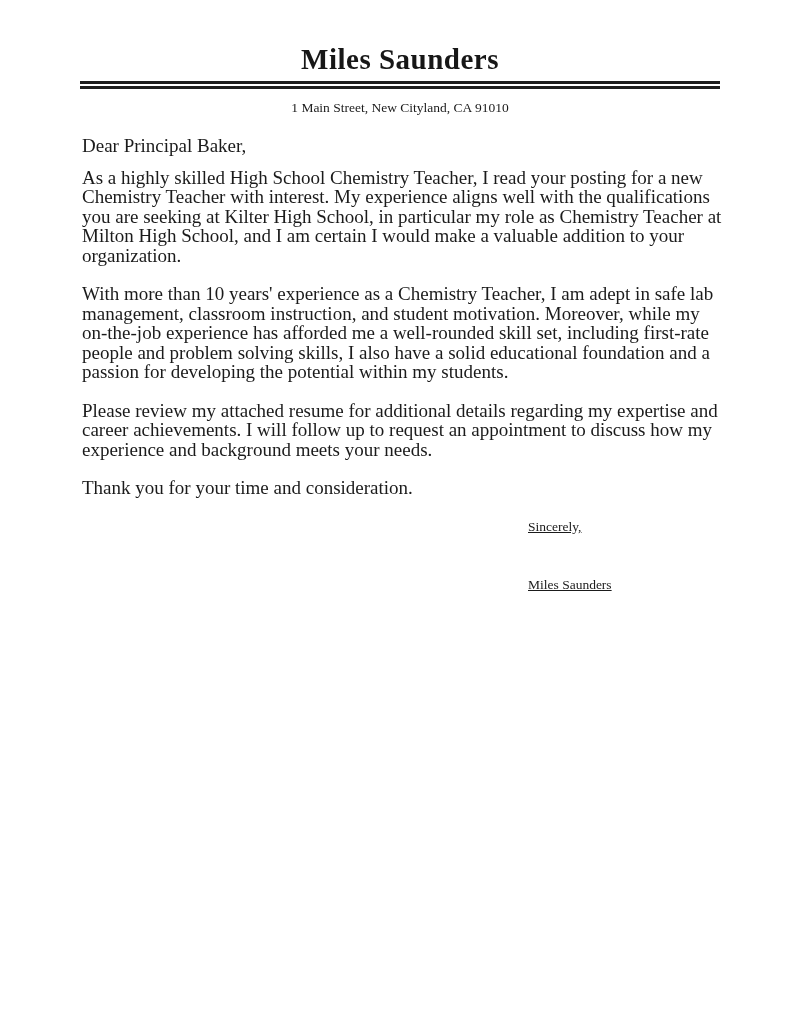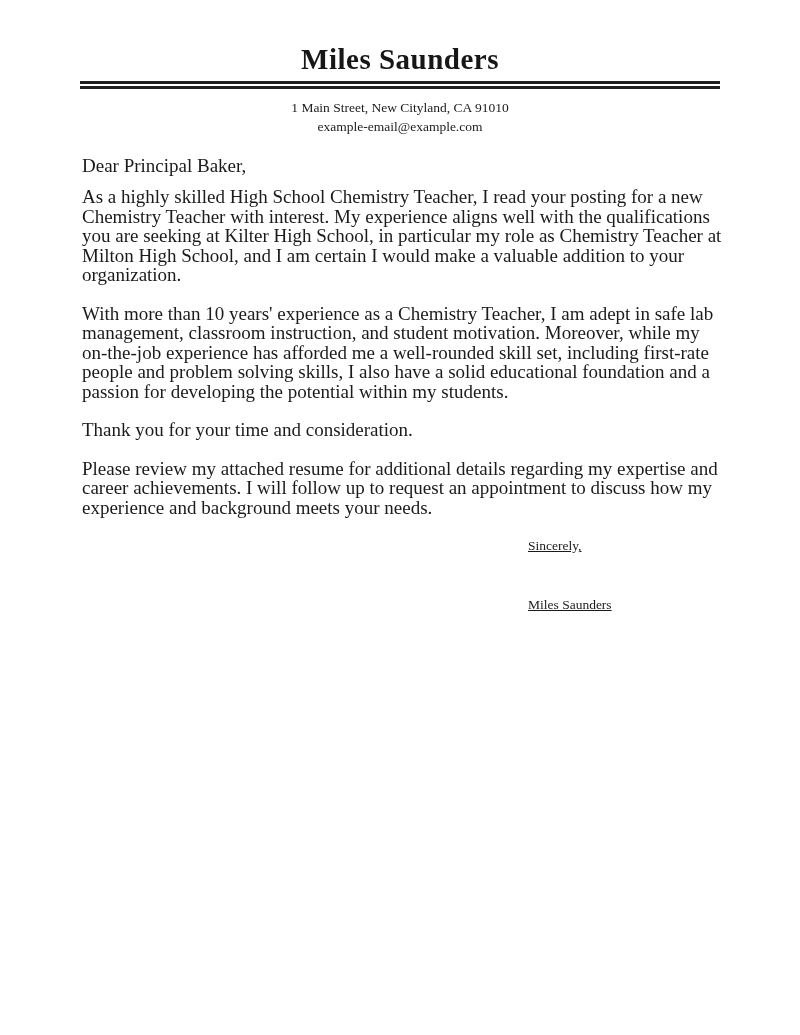--- a/index.html
+++ b/index.html
@@ -76,30 +76,29 @@
 
   <div class="letter-header">
     <div class="letter-title">Miles Saunders</div>
     <div class="header-rule">
       <div class="rule-line"></div>
       <div class="rule-gap"></div>
       <div class="rule-line"></div>
     </div>
     <div class="contact-block">
       <div>1 Main Street, New Cityland, CA 91010</div>
-      <div>example-email@example.com</div>
     </div>
   </div>
 
   <div class="body-block">
     <p class="salutation">Dear Principal Baker,</p>
     <p>As a highly skilled High School Chemistry Teacher, I read your posting for a new Chemistry Teacher with interest. My experience aligns well with the qualifications you are seeking at Kilter High School, in particular my role as Chemistry Teacher at Milton High School, and I am certain I would make a valuable addition to your organization.</p>
     <p>With more than 10 years' experience as a Chemistry Teacher, I am adept in safe lab management, classroom instruction, and student motivation. Moreover, while my on-the-job experience has afforded me a well-rounded skill set, including first-rate people and problem solving skills, I also have a solid educational foundation and a passion for developing the potential within my students.</p>
+    <p>Please review my attached resume for additional details regarding my expertise and career achievements. I will follow up to request an appointment to discuss how my experience and background meets your needs.</p>
     <p>Thank you for your time and consideration.</p>
-    <p>Please review my attached resume for additional details regarding my expertise and career achievements. I will follow up to request an appointment to discuss how my experience and background meets your needs.</p>
   </div>
 
   <div class="closing-block">
     <div>Sincerely,</div>
     <div class="signature-name">Miles Saunders</div>
   </div>
 
 </div>
 
 </body></html>

